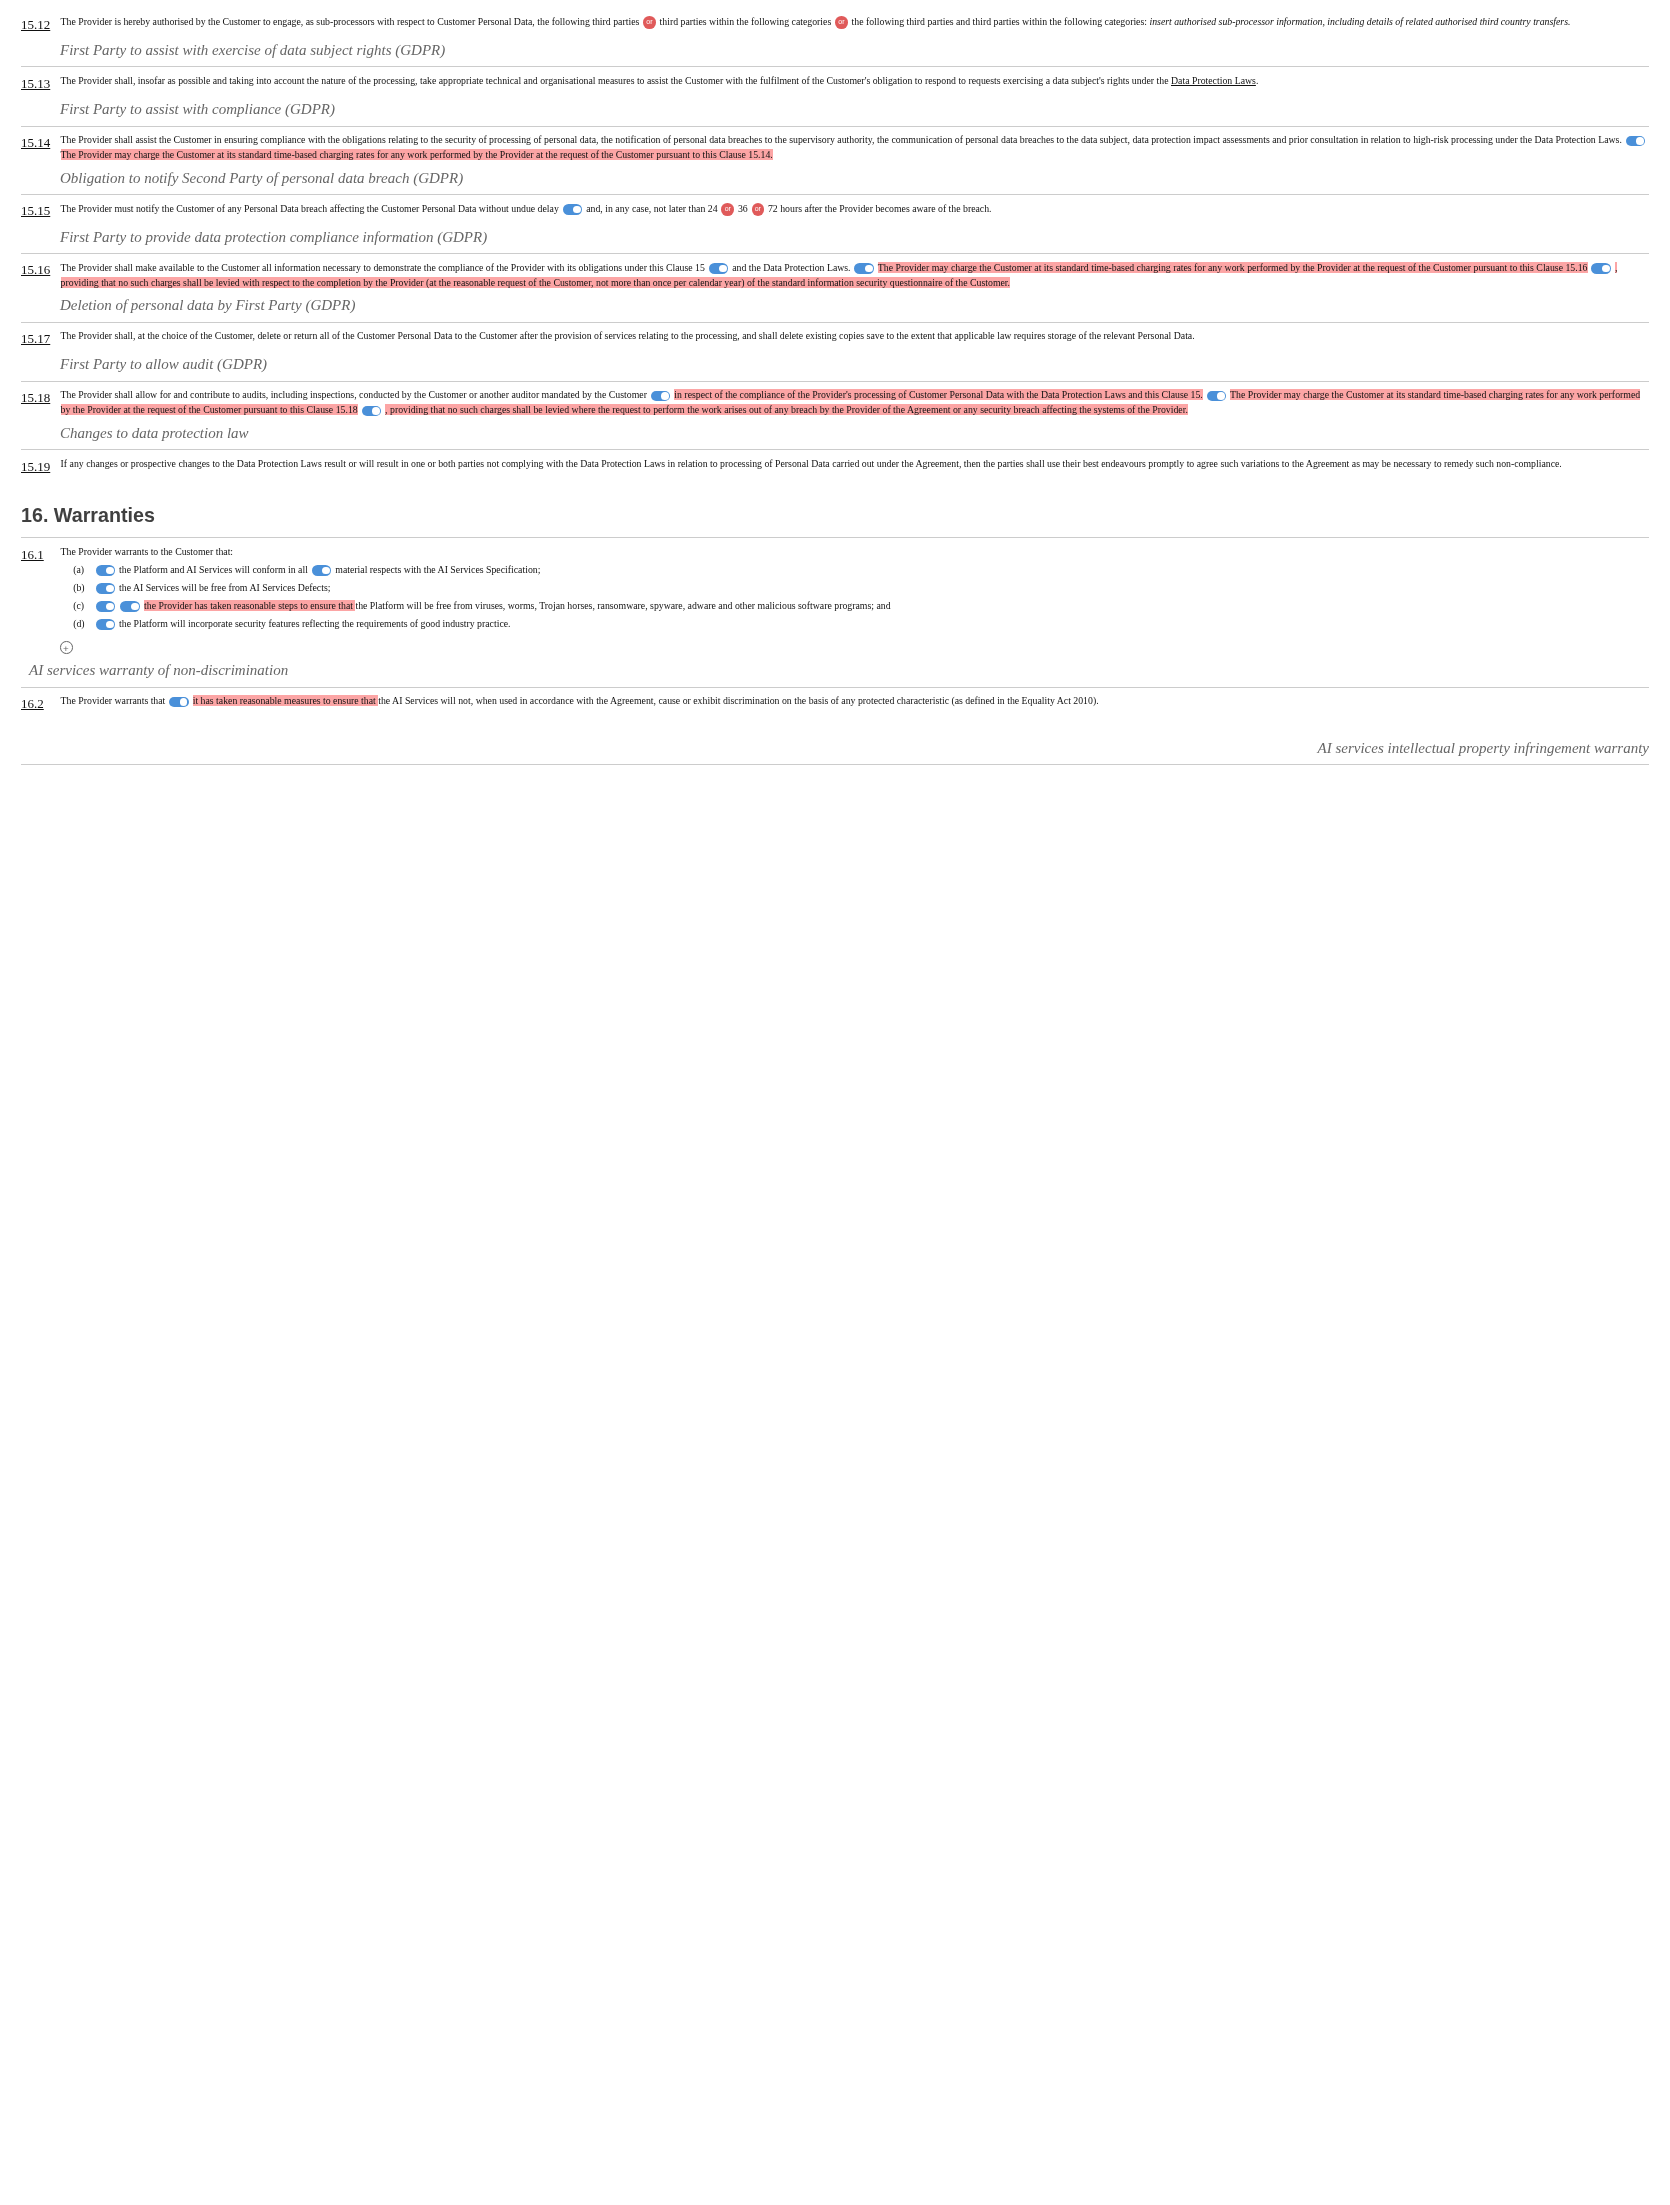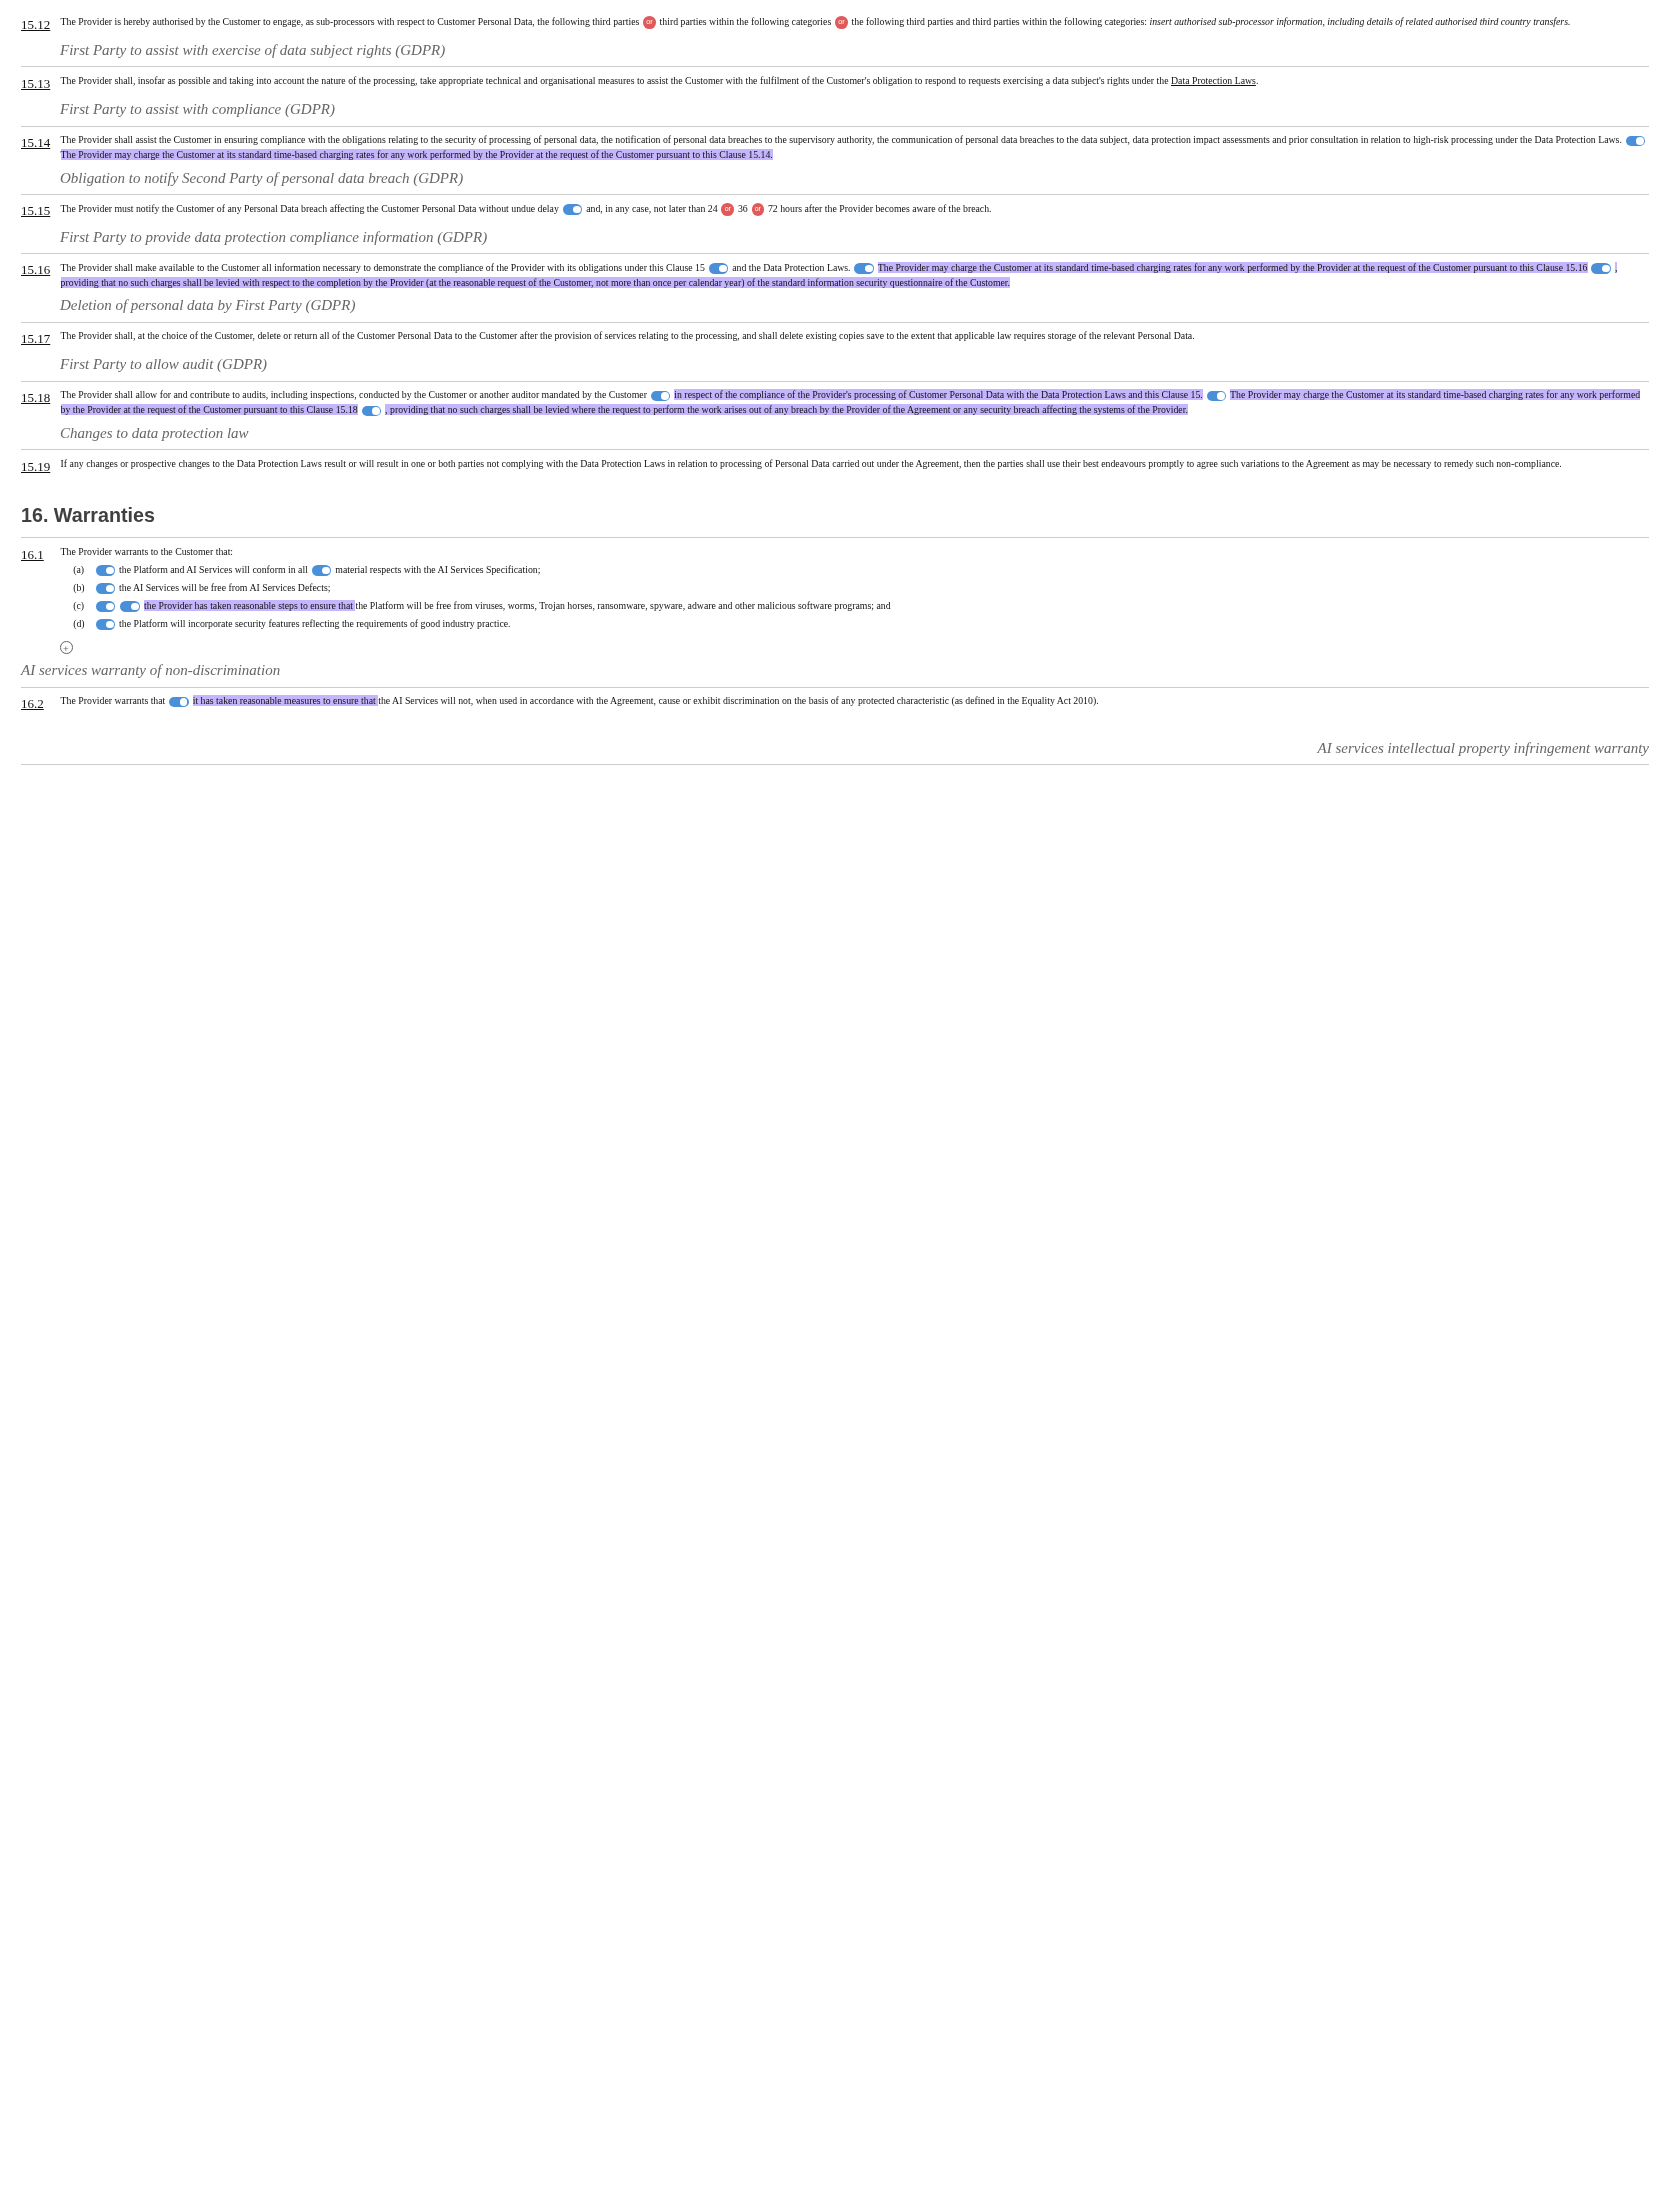--- a/index.html
+++ b/index.html
@@ -34,21 +34,21 @@
       color: #111;
     }
     .sub-label {
       color: #666;
       font-style: italic;
       font-size: 15px;
       margin: 2.8px 0 4.2px 39px;
       font-family: Georgia, serif;
     }
     .highlight-blue {
-      background-color: #c4b5fd;
+      background-color: #fca5a5;
       display: inline;
     }
     .toggle {
       display: inline-flex;
       align-items: center;
       vertical-align: middle;
       margin: 0 1.4px;
     }
     .toggle-pill {
       width: 19.7px;
@@ -319,21 +319,21 @@
           </span>
         </div>
       </div>
     </span>
   </div>
 
   <div style="margin-left: 39px; margin-top: 2.8px; margin-bottom: 4.2px;">
     <span class="add-icon"></span>
   </div>
 
-  <div class="sub-label" style="margin-left:0;">AI services warranty of non-discrimination</div>
+  <div class="sub-label" style="margin-left:8px;">AI services warranty of non-discrimination</div>
   <hr class="divider-line">
 
   <div class="clause-row">
     <span class="clause-num">16.2</span>
     <span class="clause-body">
       The Provider warrants that
       <span class="toggle">
           <span class="toggle-pill"></span>
         </span>
       <span class="highlight-blue"> it has taken reasonable measures to ensure that </span>the AI Services will not, when used in accordance with the Agreement, cause or exhibit discrimination on the basis of any protected characteristic (as defined in the Equality Act 2010).

